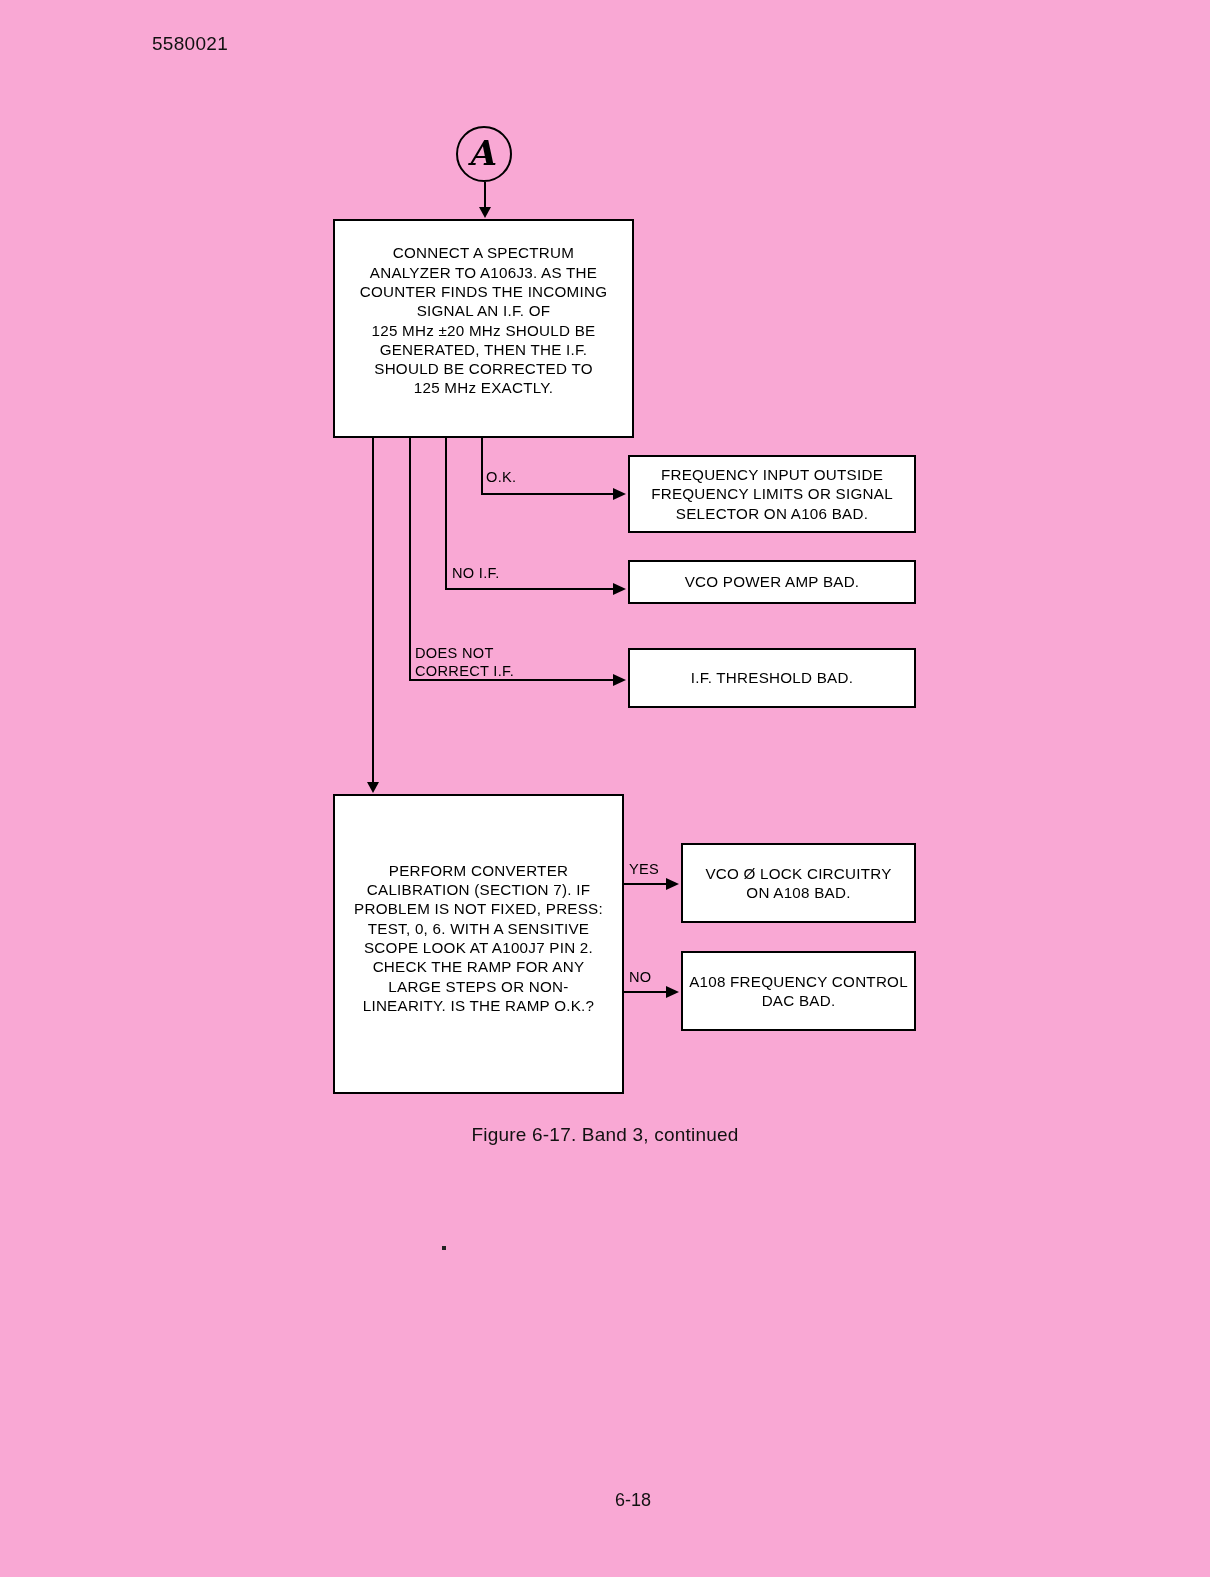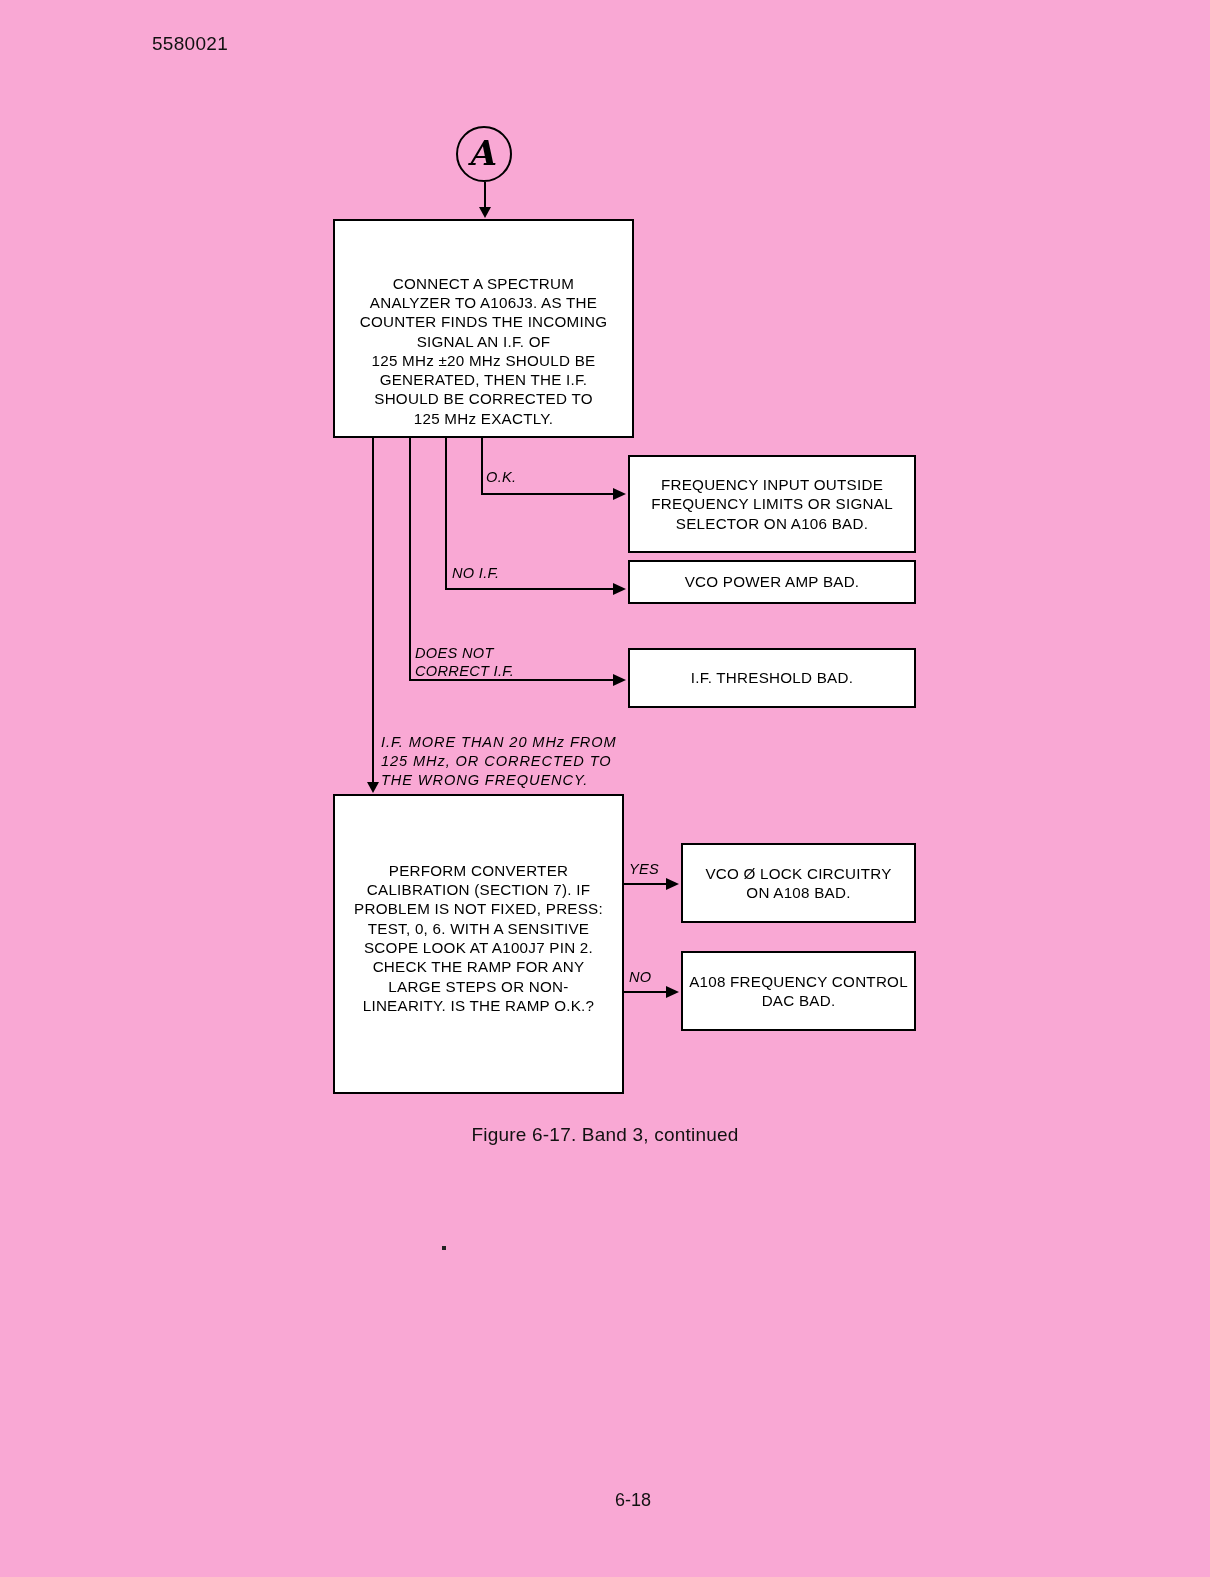--- a/index.html
+++ b/index.html
@@ -93,26 +93,26 @@
   .pbox .btext {
     font-size: 15.2px;
     line-height: 1.27;
     letter-spacing: 0.25px;
     white-space: pre-line;
     font-weight: 500;
   }
 
   
   #box-main {
-    left: 333px; top: 219px; width: 301px; height: 219px; align-items: flex-end;
+    left: 333px; top: 219px; width: 301px; height: 219px;
   }
   #box-main .btext { padding: 0 6px; transform: translateY(-8px); }
 
   
-  #box-freq-input { left: 628px; top: 455px; width: 288px; height: 98px; }
+  #box-freq-input { left: 628px; top: 455px; width: 288px; height: 78px; }
   #box-vco-amp    { left: 628px; top: 560px; width: 288px; height: 44px; }
   #box-if-thresh  { left: 628px; top: 648px; width: 288px; height: 60px; }
 
   
   #box-converter {
     left: 333px; top: 794px; width: 291px; height: 300px;
   }
   #box-converter .btext { padding: 0 8px; transform: translateY(-6px); }
 
   #box-vco-lock { left: 681px; top: 843px; width: 235px; height: 80px; }
@@ -137,21 +137,20 @@
     border-left: 13px solid #000;
   }
 
   .branch-label {
     position: absolute;
     font-size: 14.6px;
     line-height: 1.22;
     letter-spacing: 0.3px;
     white-space: pre-line;
     font-weight: 500;
-    font-style: italic;
   }
   .branch-label.wide {
     font-size: 14.6px;
     letter-spacing: 0.9px;
     line-height: 1.3;
   }
 </style>
 </head>
 <body>
 
@@ -202,23 +201,20 @@
   <div class="hline" style="left:409px; top:679px; width:207px;"></div>
   <div class="arrow-right" style="left:613px; top:674px;"></div>
   <div class="branch-label" style="left:415px; top:645px;">DOES NOT
 CORRECT I.F.</div>
 
   <div class="pbox" id="box-if-thresh">
     <div class="btext">I.F. THRESHOLD BAD.</div>
   </div>
 
   <div class="arrow-down" style="left:367px; top:782px;"></div>
-  <div class="branch-label wide" style="left:381px; top:733px;">I.F.  MORE  THAN  20  MHz  FROM
-125   MHz,   OR   CORRECTED   TO
-THE WRONG FREQUENCY.</div>
 
   <div class="pbox" id="box-converter">
     <div class="btext">PERFORM CONVERTER
 CALIBRATION  (SECTION  7).  IF
 PROBLEM IS NOT FIXED, PRESS:
 TEST, 0, 6.  WITH  A  SENSITIVE
 SCOPE  LOOK  AT  A100J7  PIN  2.
 CHECK THE RAMP FOR ANY
 LARGE STEPS OR NON-
 LINEARITY.  IS THE RAMP O.K.?</div>

